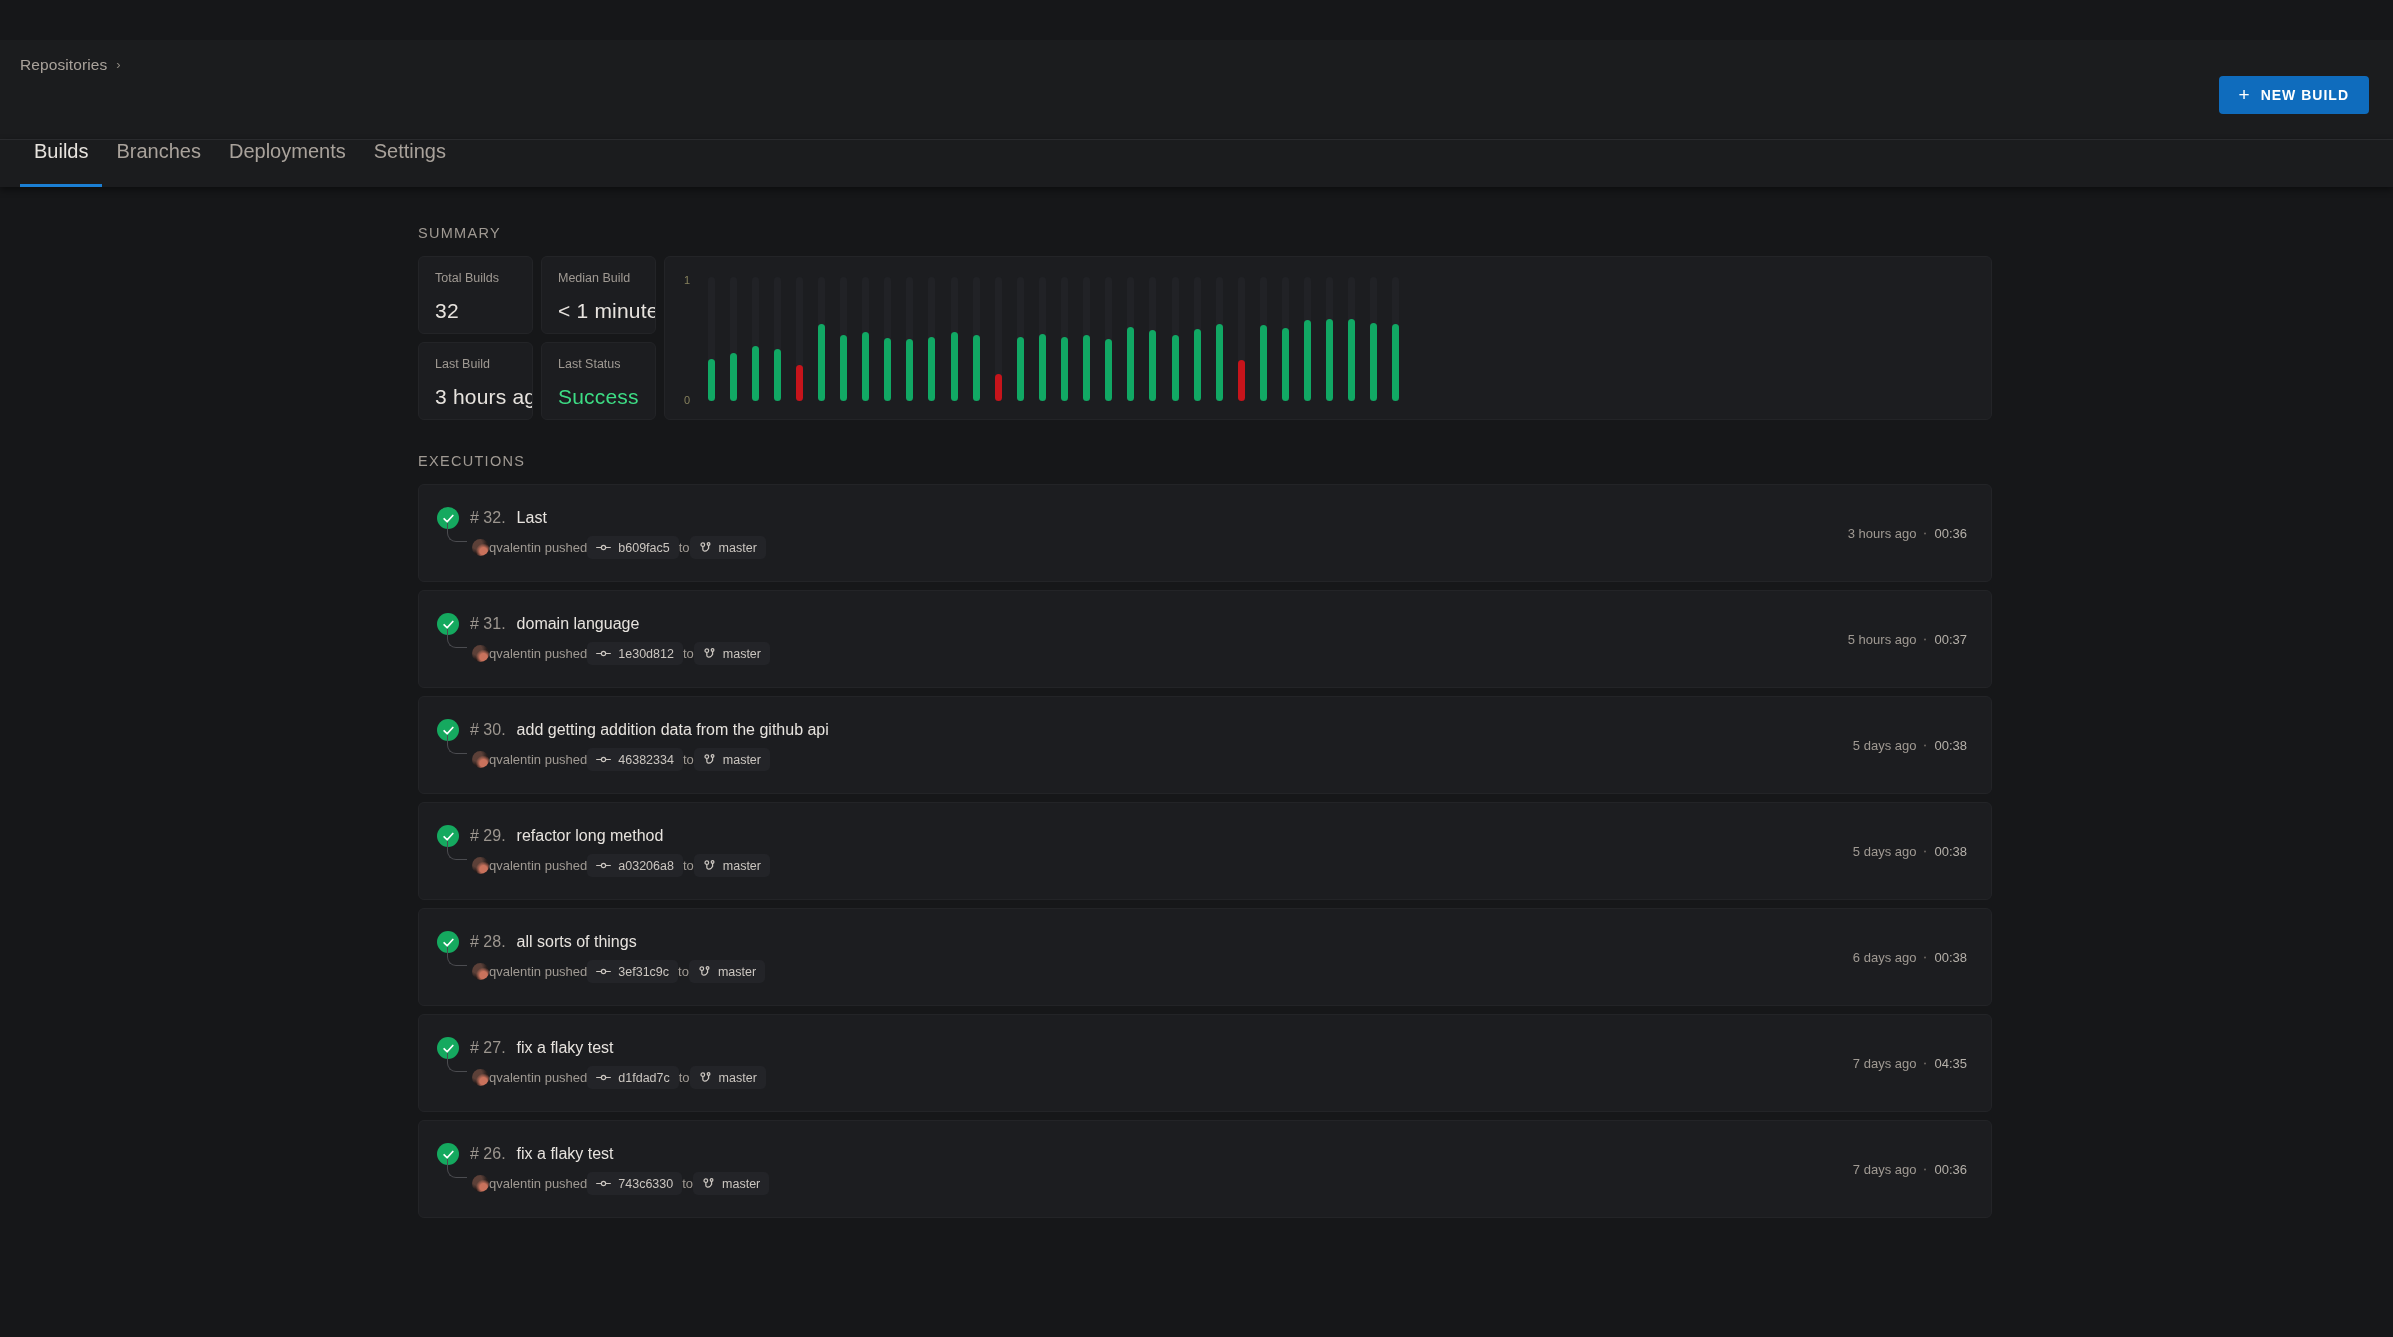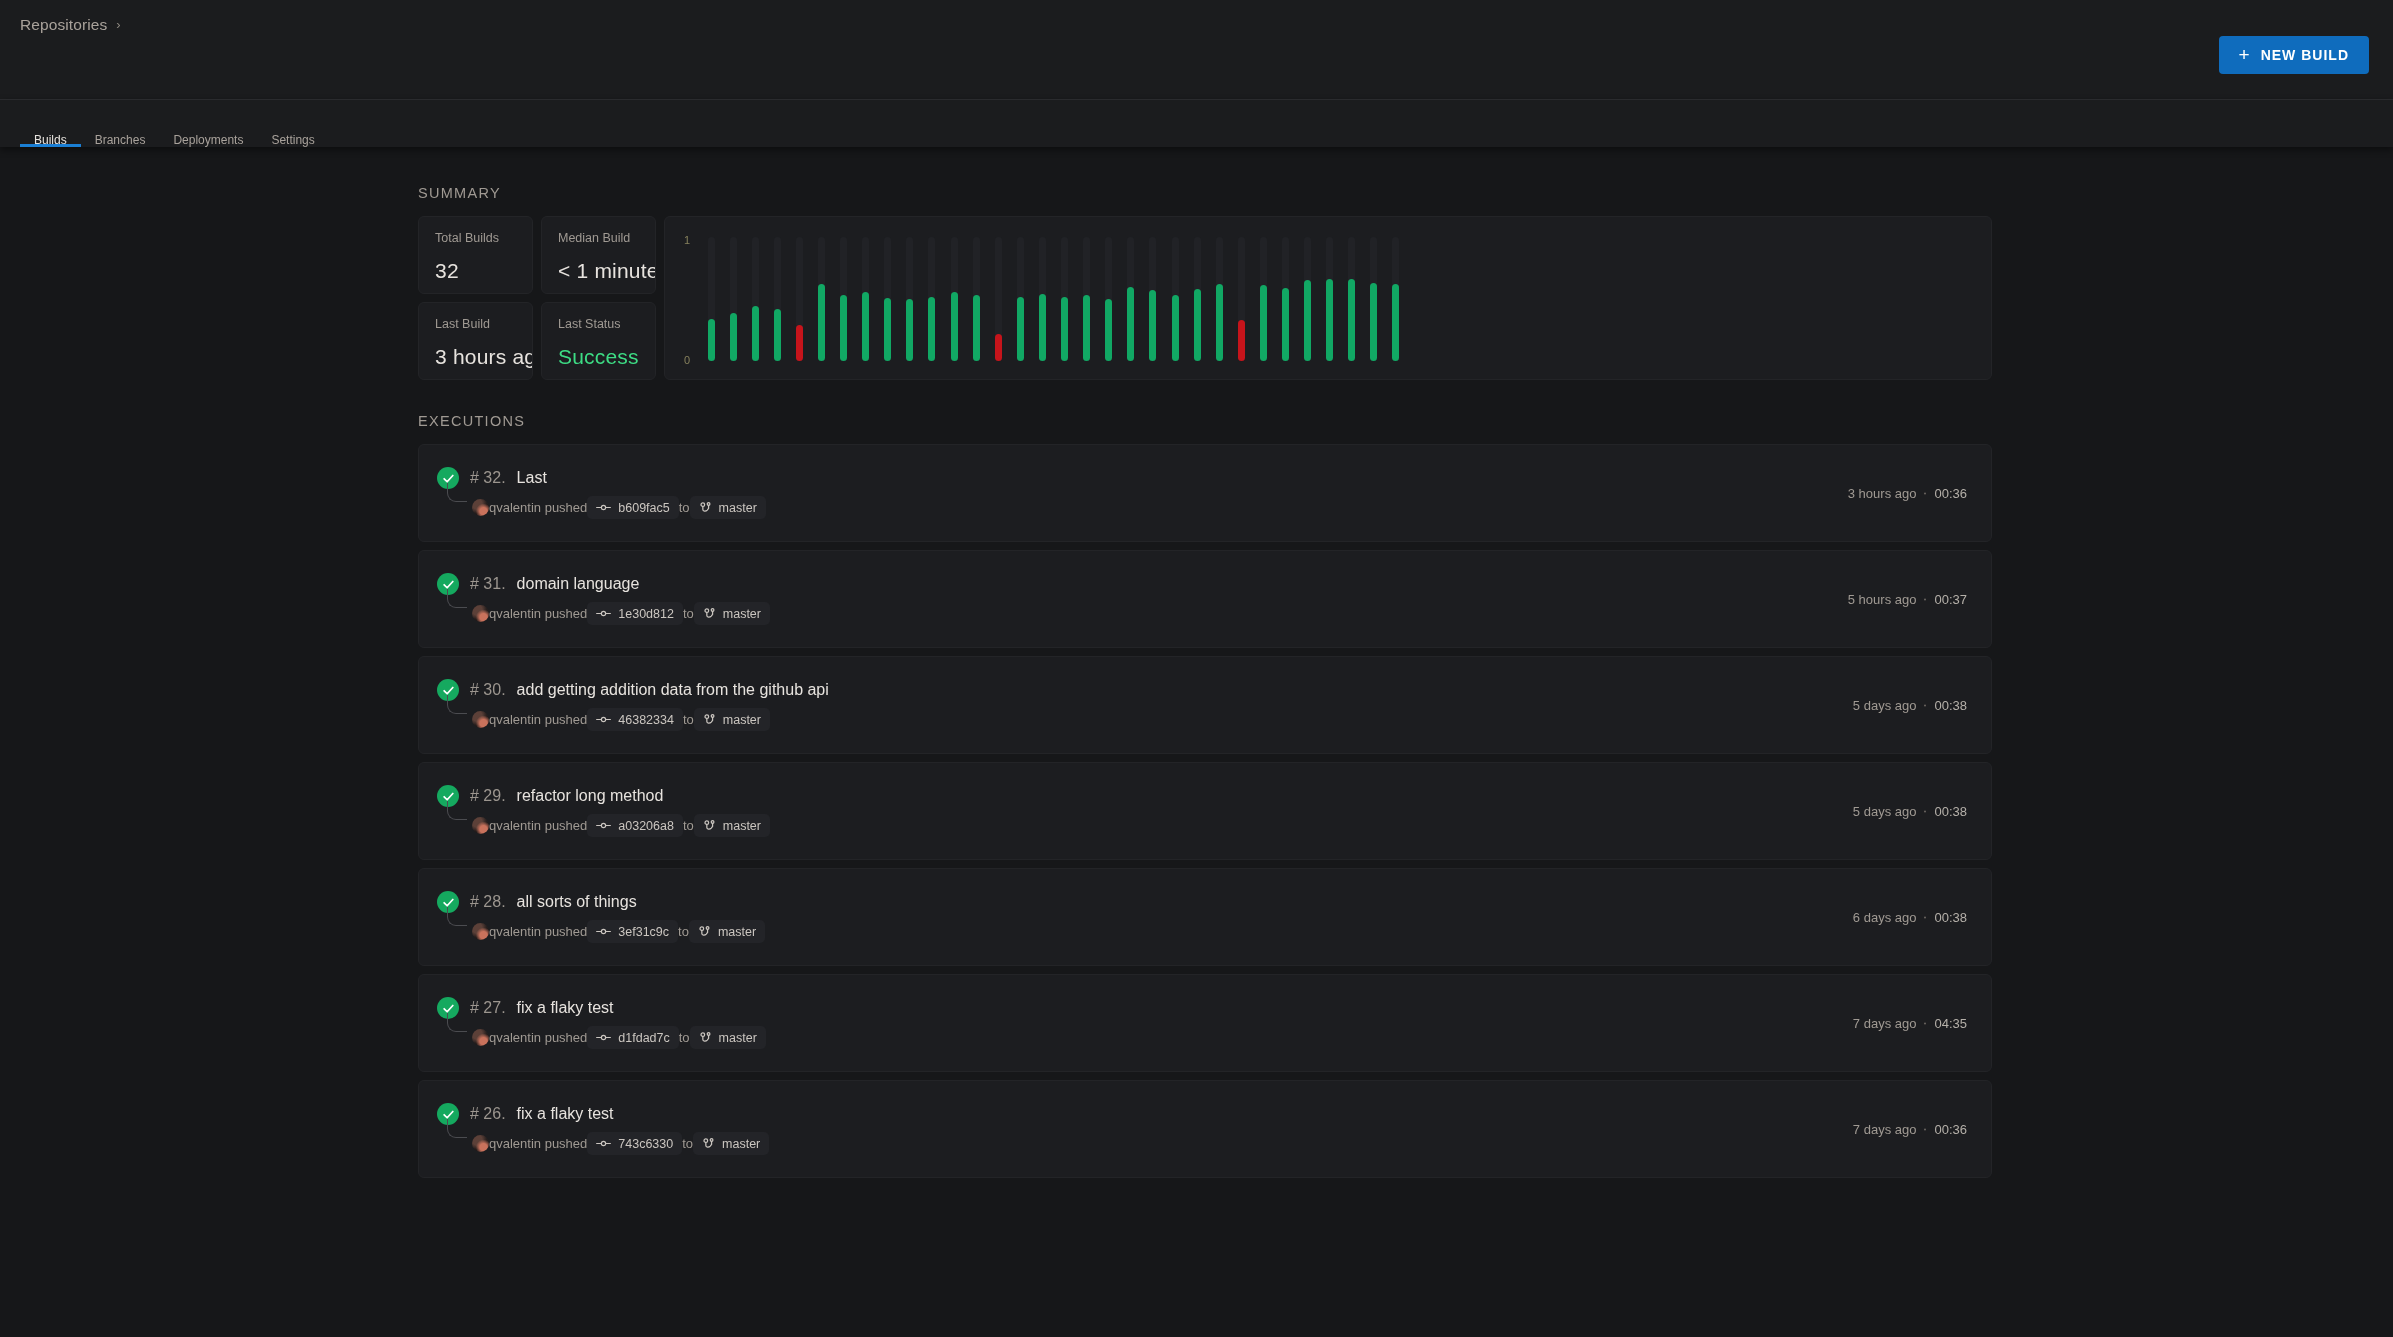--- a/index.html
+++ b/index.html
@@ -9,20 +9,21 @@
     font-family: "Liberation Sans", sans-serif;
     overflow: hidden;
   }
 
   
   .header {
     position: relative;
     height: 99px;
     background: #1b1c1e;
     padding: 14px 24px 0 20px;
+    margin-top: 40px;
   }
   .breadcrumb {
     display: flex; align-items: center; gap: 9px;
     height: 22px;
   }
   .breadcrumb-link {
     font-size: 15.5px; color: #a9a29b; letter-spacing: .1px;
   }
   .breadcrumb-chevron {
     font-size: 13px; color: #8d8880; line-height: 1;
@@ -49,23 +50,23 @@
     position: relative;
     height: 48px;
     background: #1b1c1e;
     border-top: 1px solid #2a2b2e;
     display: flex; align-items: stretch;
     padding-left: 20px;
     box-shadow: 0 3px 7px rgba(0,0,0,.45);
   }
   .tab {
     position: relative;
-    display: flex; align-items: flex-end;
+    display: flex; align-items: flex-start;
     padding: 0 14px;
-    font-size: 12px; color: #a9a29b;
+    font-size: 20px; color: #a9a29b;
     cursor: pointer;
   }
   .tab.active { color: #e7e3de; }
   .tab.active::after {
     content: ""; position: absolute;
     left: 0; right: 0; bottom: 0; height: 3px;
     background: #1b7fd4;
   }
 
   

